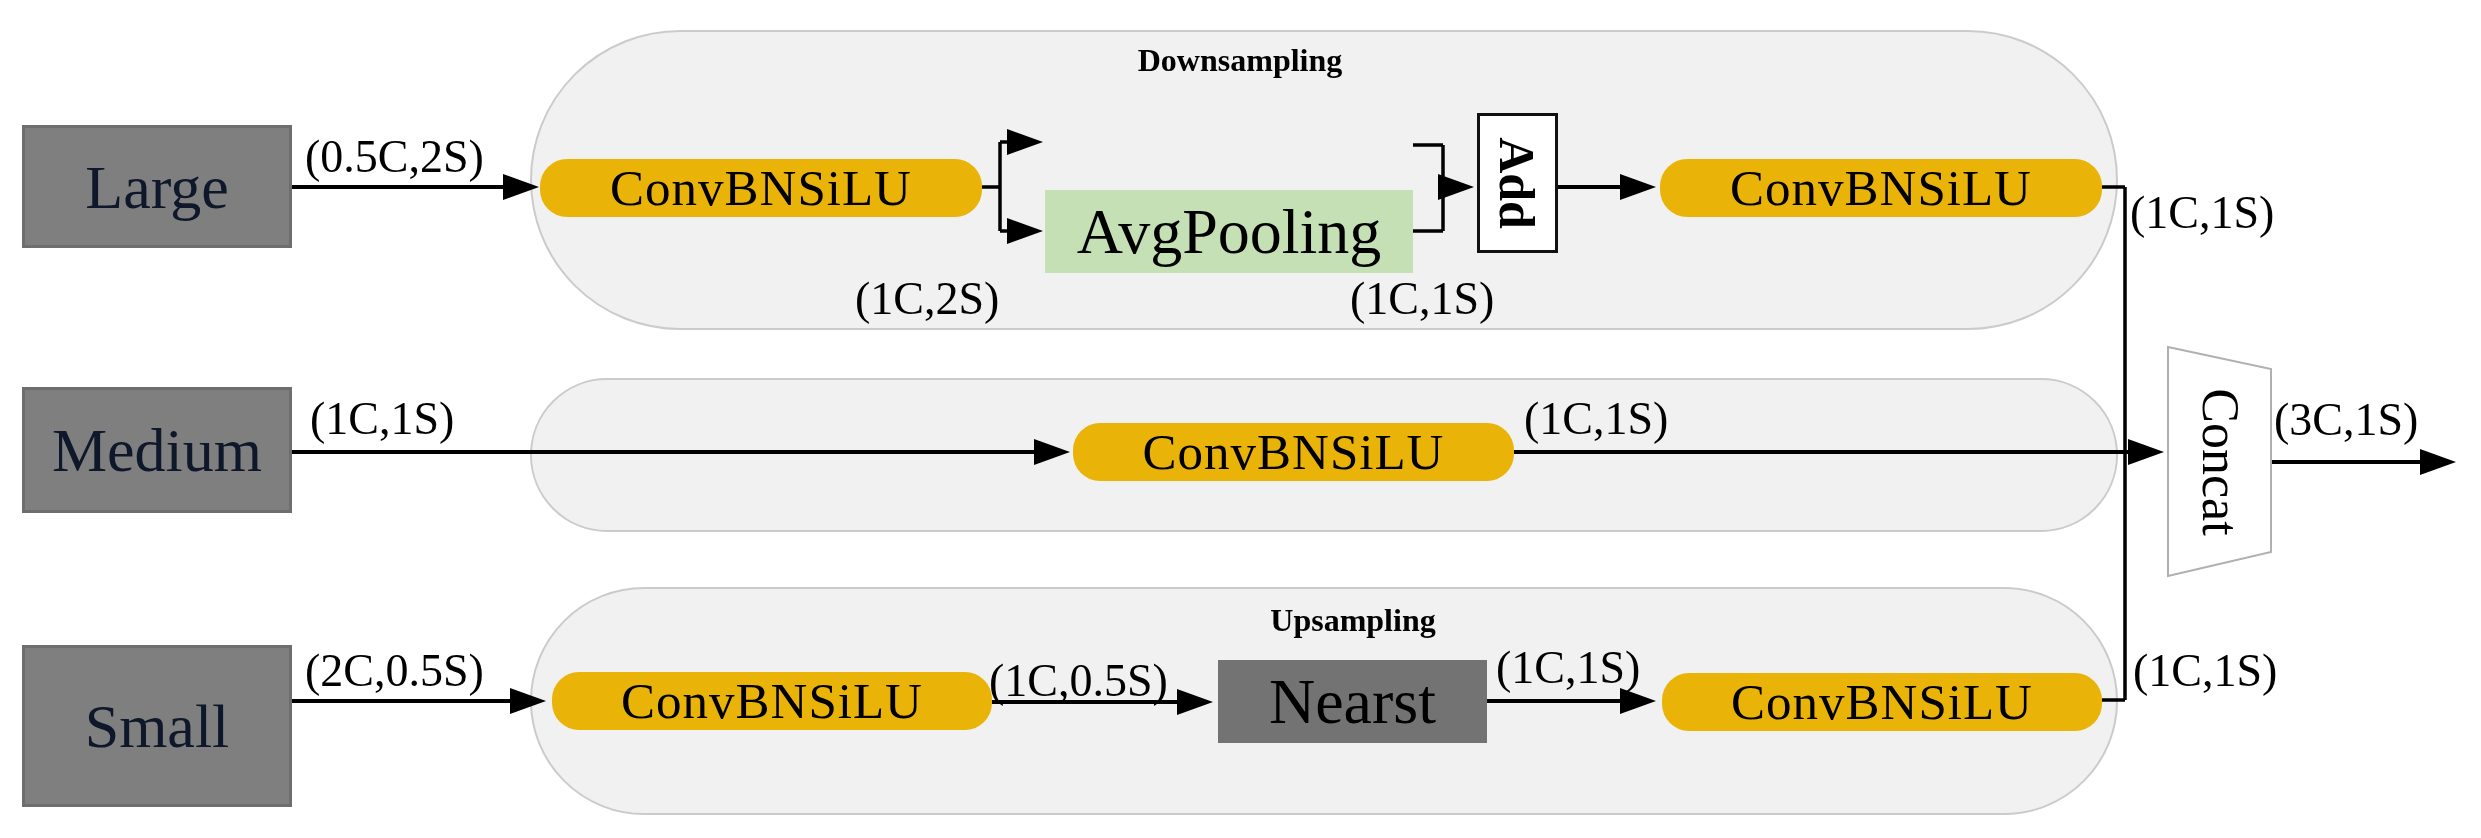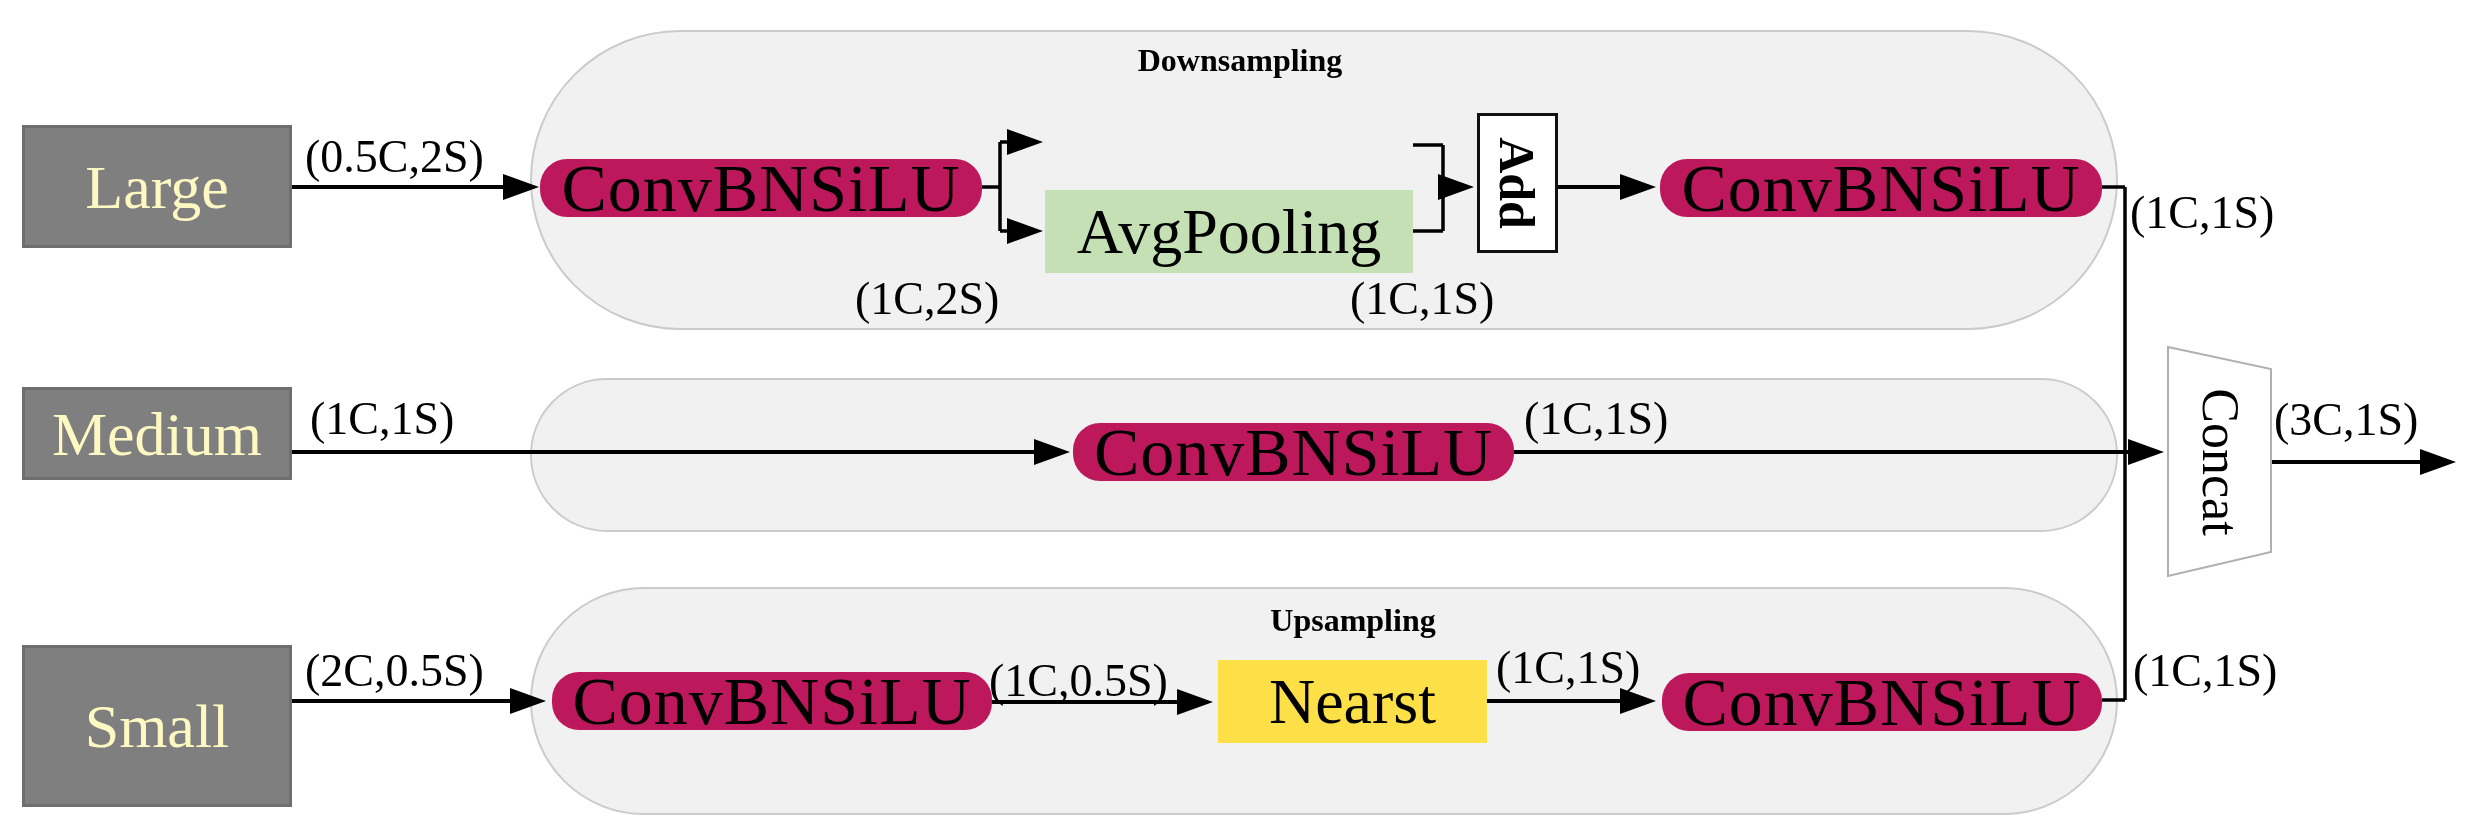--- a/index.html
+++ b/index.html
@@ -7,28 +7,28 @@
     position:relative;width:2481px;height:838px;background:#ffffff;overflow:hidden;
     font-family:"Liberation Serif","DejaVu Serif",serif;color:#000;
   }
   .pill{
     position:absolute;background:#f1f1f1;border:2px solid #cbcbcb;box-sizing:border-box;
   }
   .input-box{
     position:absolute;background:#7f7f7f;border:3px solid #6e6e6e;box-sizing:border-box;
     display:flex;align-items:center;justify-content:center;
   }
-  .input-box span{color:#fef9c3;font-size:62px;line-height:1;}
+  .input-box span{color:#0f172a;font-size:62px;line-height:1;}
   .block{
     position:absolute;display:flex;align-items:center;justify-content:center;
     box-sizing:border-box;white-space:nowrap;
   }
-  .conv{background:#be185d;font-size:68px;letter-spacing:1px;border-radius:27px;}
+  .conv{background:#eab308;font-size:51px;letter-spacing:1px;border-radius:27px;}
   .pool{background:#c5e0b4;font-size:64px;}
-  .nearst{background:#fde047;font-size:64px;}
+  .nearst{background:#737373;font-size:64px;}
   .addbox{background:#ffffff;border:3px solid #111;}
   .rot{
     position:absolute;white-space:nowrap;
     transform:translate(-50%,-50%) rotate(90deg);transform-origin:center center;
   }
   .add-text{font-size:50px;font-weight:bold;}
   .concat-text{font-size:52px;}
   .tag{position:absolute;font-size:46px;line-height:1;white-space:nowrap;}
   .flow-title{position:absolute;font-size:32px;font-weight:bold;text-align:center;line-height:1;}
   svg#wires{position:absolute;left:0;top:0;}
@@ -70,21 +70,21 @@
       <polygon points="546,701 510,688 510,714"></polygon>
       <polygon points="1213,702 1177,689 1177,715"></polygon>
       <polygon points="1656,701 1620,688 1620,714"></polygon>
     </g>
     <polygon points="2168,347 2271,369 2271,552 2168,576" fill="#ffffff" stroke="#b0b0b0" stroke-width="2"></polygon>
   </svg>
 
   <div class="input-box" style="left:22px;top:125px;width:270px;height:123px;">
     <span>Large</span>
   </div>
-  <div class="input-box" style="left:22px;top:387px;width:270px;height:93px;">
+  <div class="input-box" style="left:22px;top:387px;width:270px;height:126px;">
     <span>Medium</span>
   </div>
   <div class="input-box" style="left:22px;top:645px;width:270px;height:162px;">
     <span>Small</span>
   </div>
 
   <div class="block conv" style="left:540px;top:159px;width:442px;height:58px;">ConvBNSiLU</div>
   <div class="block pool" style="left:1045px;top:190px;width:368px;height:83px;">AvgPooling</div>
   <div class="block addbox" style="left:1477px;top:113px;width:81px;height:140px;"></div>
   <div class="rot add-text" style="left:1517px;top:183px;">Add</div>

